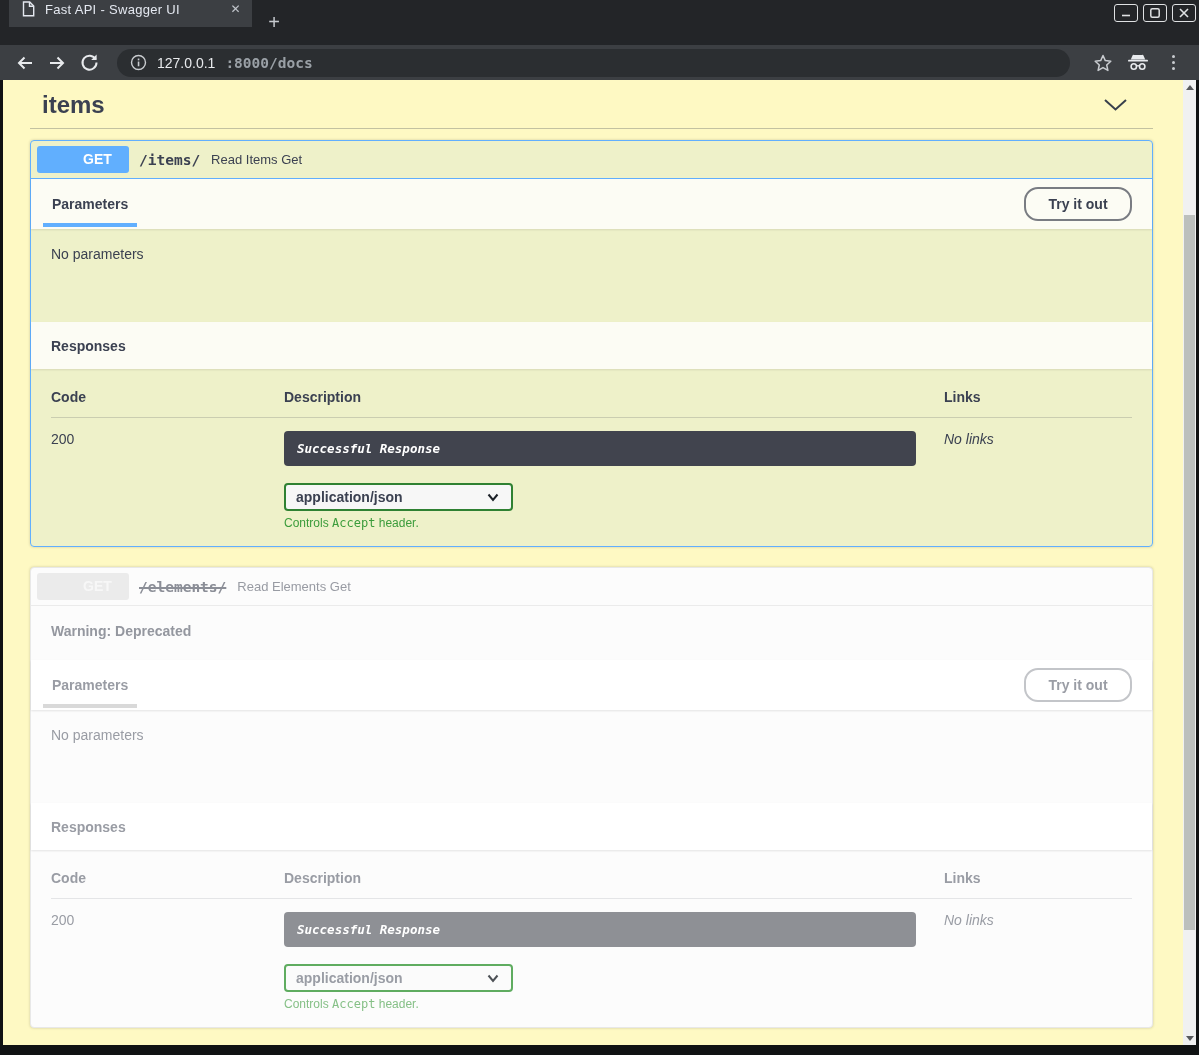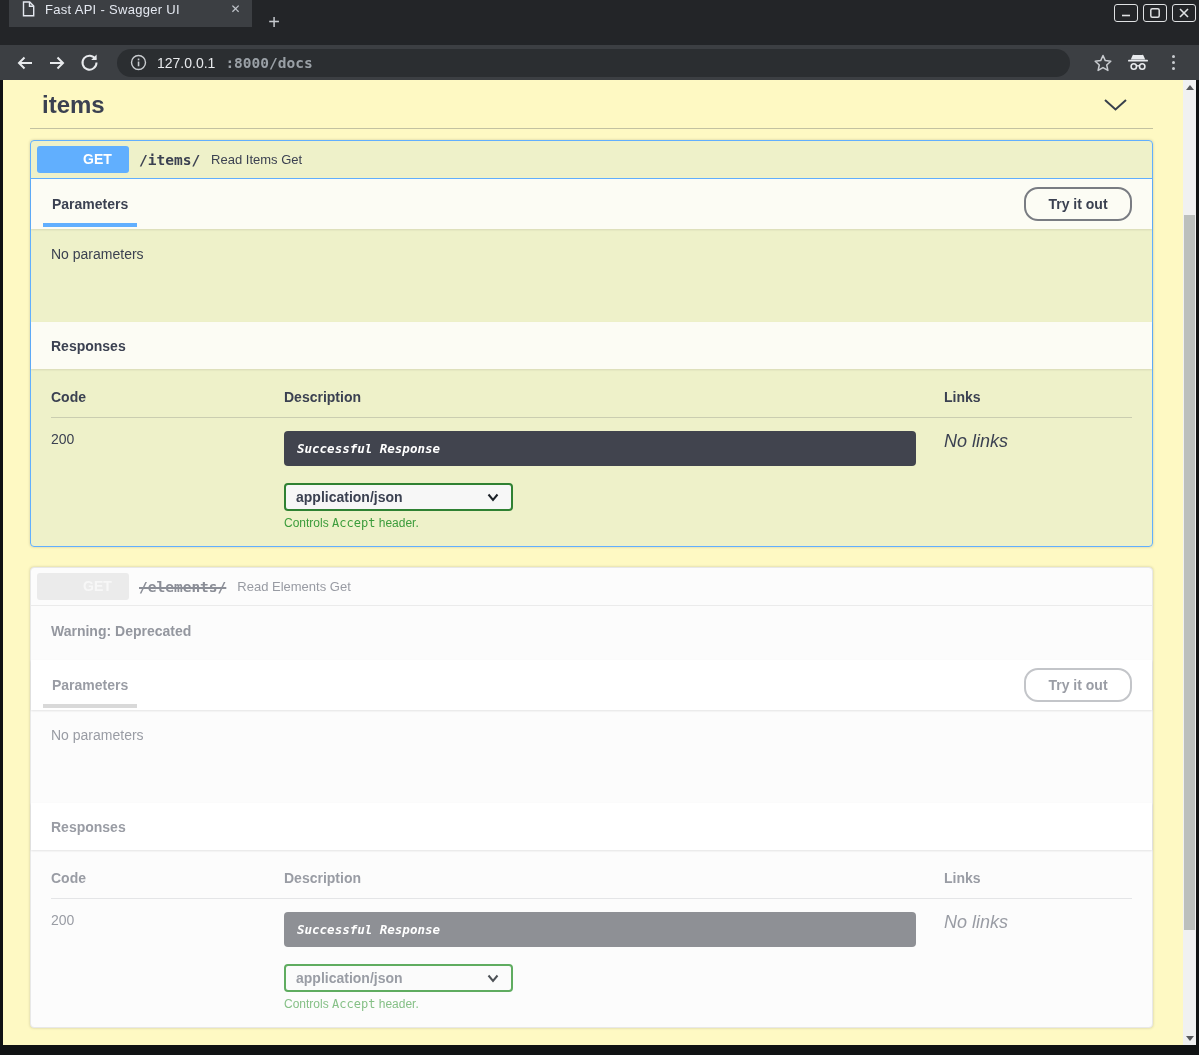--- a/index.html
+++ b/index.html
@@ -73,21 +73,21 @@
   .deprecated .params-body { color:#999ca4; }
 
   .resp-body { padding:20px 20px 16px; }
   .rhead { display:grid; grid-template-columns:233px 660px 1fr; padding-bottom:12px;
            border-bottom:1px solid rgba(59,65,81,.2); }
   .rhead span { font-size:14px; font-weight:bold; color:#3b4151; }
   .deprecated .rhead span { color:#999ca4; }
   .deprecated .rhead { border-bottom-color:rgba(59,65,81,.12); }
   .rrow { display:grid; grid-template-columns:233px 660px 1fr; padding-top:13px; }
   .rcode { font-size:14px; color:#3b4151; }
-  .rlinks { font-size:18px; font-style:italic; color:#3b4151; }
+  .rlinks { font-size:14px; font-style:italic; color:#3b4151; }
   .deprecated .rcode, .deprecated .rlinks { color:#999ca4; }
 
   .resp-box { width:632px; height:35px; border-radius:4px; background:#41444e; display:flex; align-items:center;
               padding-left:13px; margin-bottom:17px; }
   .resp-box span { font-family:"DejaVu Sans Mono", monospace; font-size:12.5px; font-weight:bold;
                    font-style:italic; color:#ffffff; }
   .deprecated .resp-box { background:#8e9095; }
 
   .select-box { width:229px; height:28px; border:2px solid #2f8132; border-radius:4px; background:#f7f7f7;
                 display:flex; align-items:center; padding-left:10px; position:relative; cursor:pointer; }

